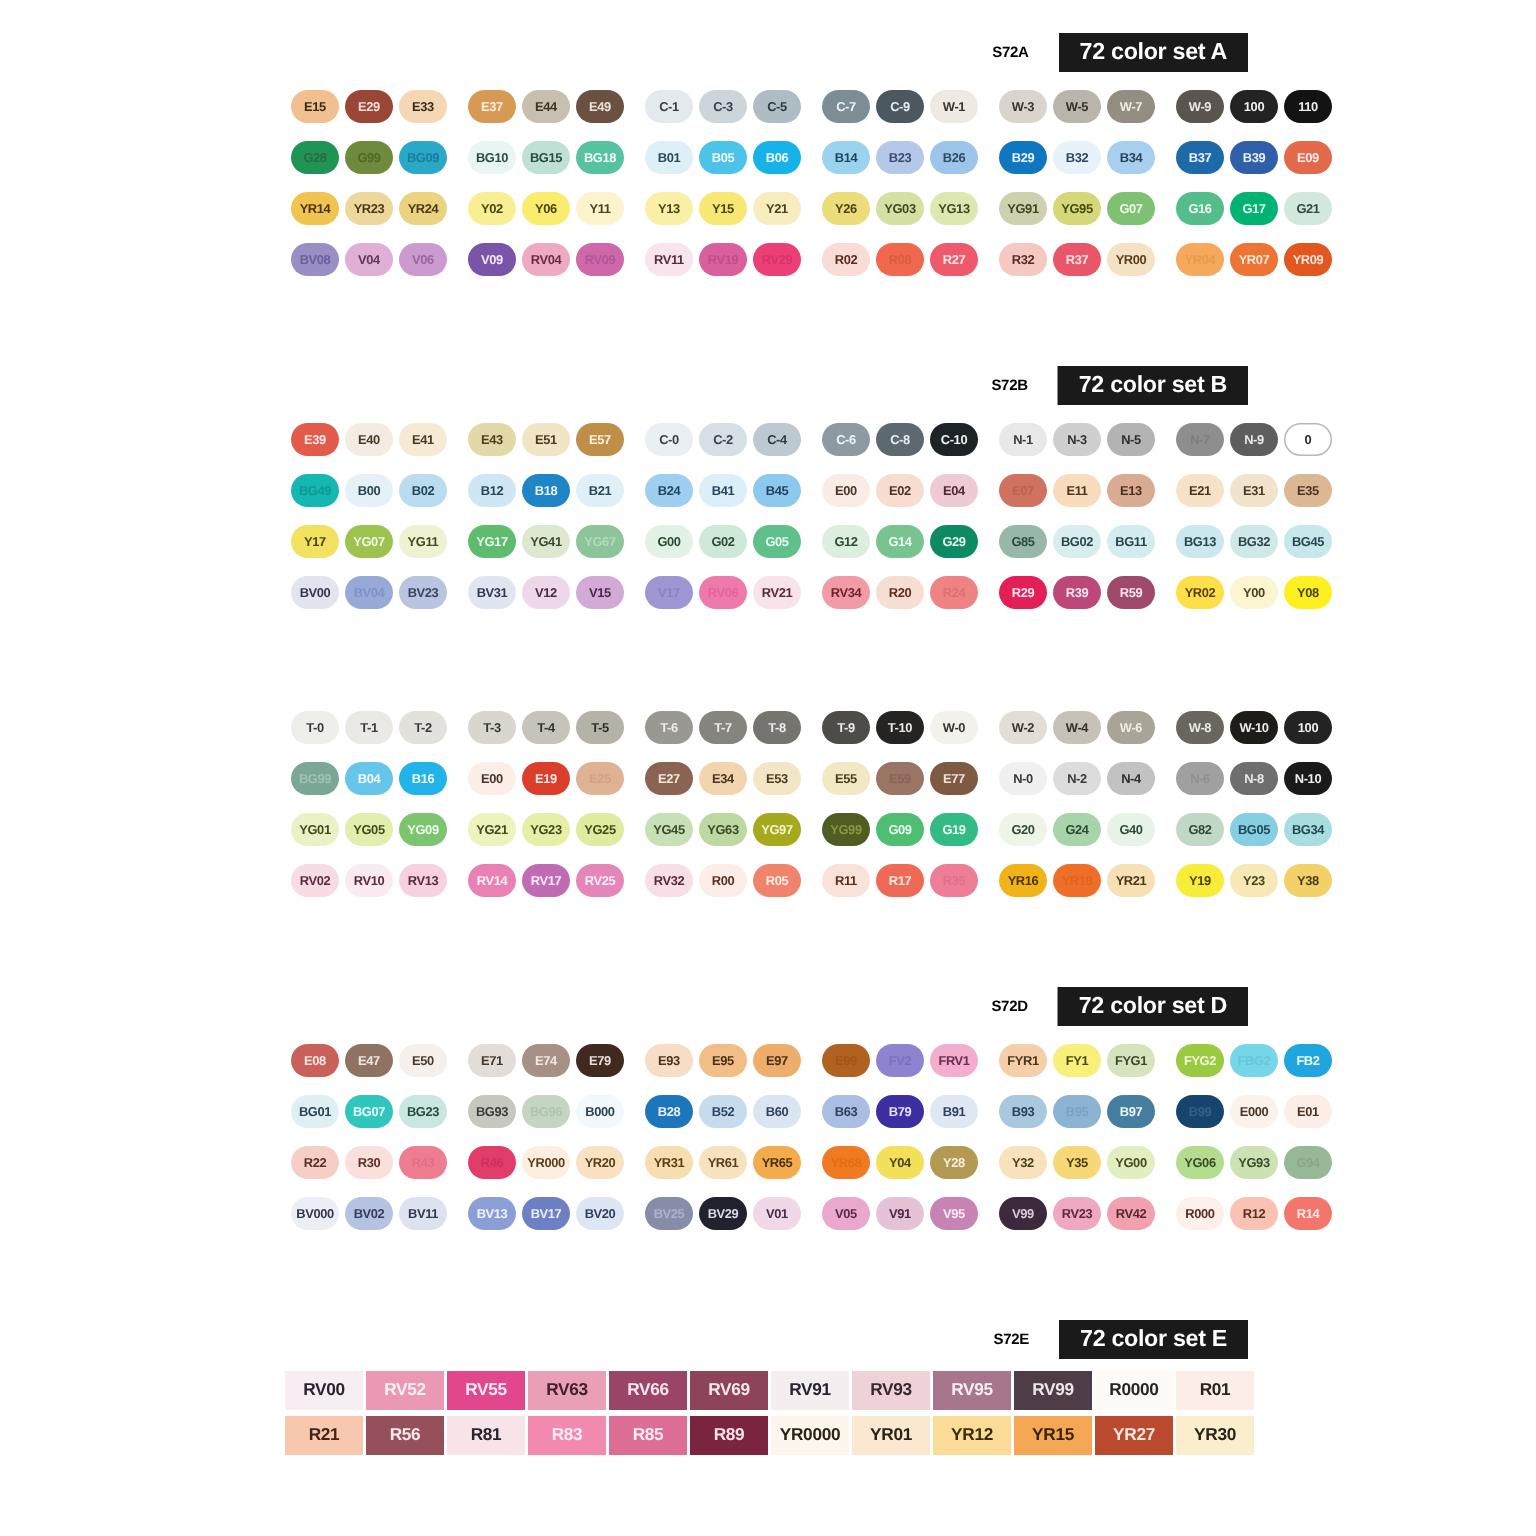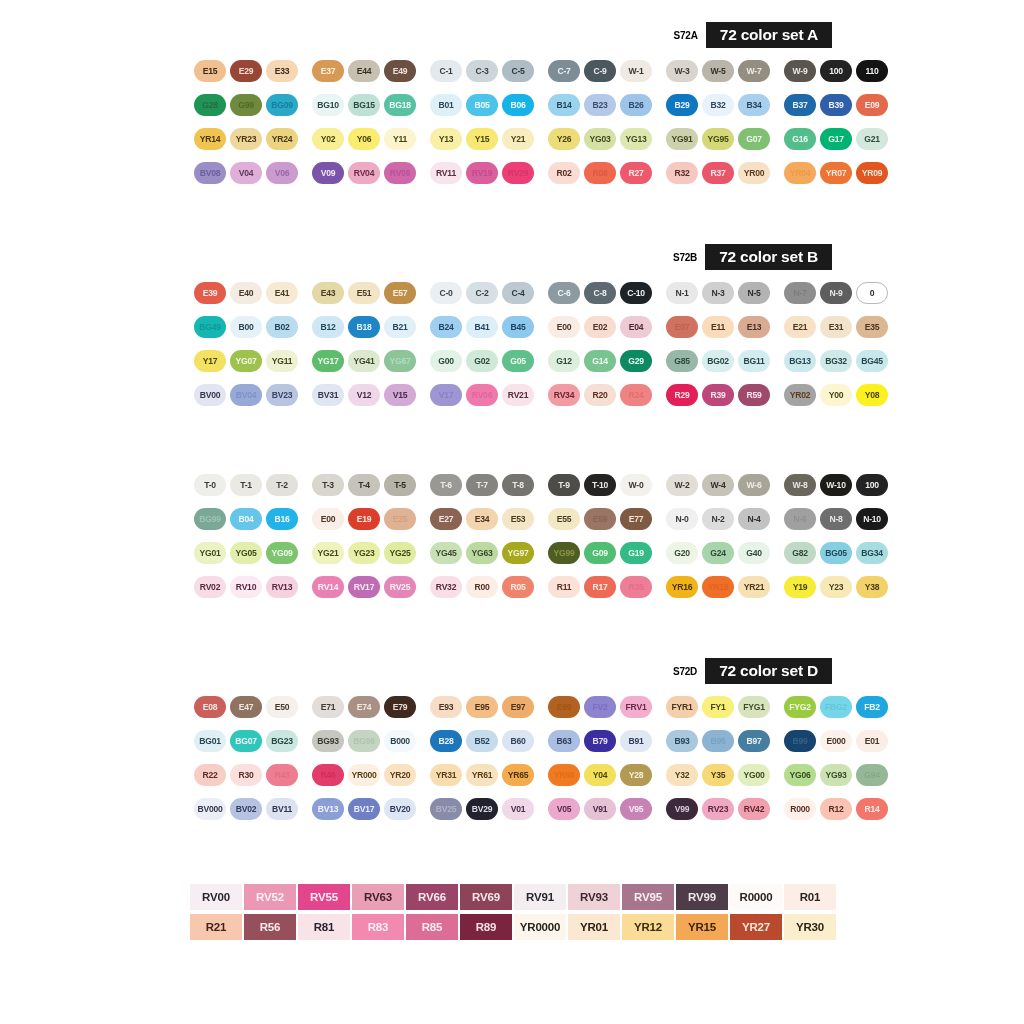--- a/index.html
+++ b/index.html
@@ -34,21 +34,21 @@
     align-items:center;
     justify-content:flex-end;
     height:30px;
     padding-right:4px;
   }
   .set-code{
     font-size:10px;
     font-weight:bold;
     color:#000000;
     letter-spacing:-0.2px;
-    margin-right:8px;
+    margin-right:20px;
     font-family:"Liberation Sans", sans-serif;
   }
   .set-title{
     background:#1a1a1a;
     color:#ffffff;
     font-size:15.5px;
     font-weight:bold;
     padding:5px 14px 6px 14px;
     letter-spacing:-0.2px;
     line-height:1;
@@ -375,21 +375,21 @@
             <div class="chip-oval" style="background: rgb(243, 155, 164); color: rgb(106, 38, 48);">RV34</div>
             <div class="chip-oval" style="background: rgb(246, 223, 210); color: rgb(92, 46, 34);">R20</div>
             <div class="chip-oval" style="background: rgb(239, 130, 130); color: rgb(224, 112, 112);">R24</div>
           </div>
           <div class="oval-group">
             <div class="chip-oval" style="background: rgb(227, 31, 87); color: rgb(251, 228, 234);">R29</div>
             <div class="chip-oval" style="background: rgb(189, 71, 121); color: rgb(250, 232, 239);">R39</div>
             <div class="chip-oval" style="background: rgb(160, 74, 107); color: rgb(248, 230, 238);">R59</div>
           </div>
           <div class="oval-group">
-            <div class="chip-oval" style="background: #a3a3a3; color: rgb(90, 62, 28); text-align: center;">YR02</div>
+            <div class="chip-oval" style="background: #fde047; color: rgb(90, 62, 28); text-align: center;">YR02</div>
             <div class="chip-oval" style="background: rgb(251, 245, 208); color: rgb(74, 68, 24);">Y00</div>
             <div class="chip-oval" style="background: rgb(252, 240, 32); color: rgb(74, 68, 0);">Y08</div>
           </div>
         </div>
       </div>
       <div class="block-gap"></div>
       <div class="set-block" style="padding-top: 22px;">
         <div class="spacer-sm"></div>
         <div class="oval-row">
           <div class="oval-group">
@@ -651,20 +651,24 @@
           </div>
           <div class="oval-group">
             <div class="chip-oval" style="background: rgb(253, 240, 234); color: rgb(92, 46, 34);">R000</div>
             <div class="chip-oval" style="background: rgb(250, 194, 178); color: rgb(92, 46, 34);">R12</div>
             <div class="chip-oval" style="background: rgb(243, 118, 108); color: rgb(252, 234, 231);">R14</div>
           </div>
         </div>
       </div>
       <div class="block-gap"></div>
       <div class="set-block" style="padding-top: 22px;">
+        <div class="set-header">
+          <span class="set-code">S72E</span>
+          <span class="set-title">72 color set E</span>
+        </div>
         <div class="spacer-sm"></div>
         <div class="rect-row">
           <div class="chip-rect" style="background: rgb(246, 238, 242); color: rgb(42, 36, 48);">RV00</div>
           <div class="chip-rect" style="background: rgb(234, 152, 180); color: rgb(251, 241, 245);">RV52</div>
           <div class="chip-rect" style="background: rgb(226, 70, 140); color: rgb(252, 234, 242);">RV55</div>
           <div class="chip-rect" style="background: rgb(233, 160, 182); color: rgb(66, 32, 46);">RV63</div>
           <div class="chip-rect" style="background: rgb(154, 68, 104); color: rgb(248, 232, 238);">RV66</div>
           <div class="chip-rect" style="background: rgb(142, 68, 88); color: rgb(248, 232, 236);">RV69</div>
           <div class="chip-rect" style="background: rgb(244, 238, 240); color: rgb(42, 36, 48);">RV91</div>
           <div class="chip-rect" style="background: rgb(238, 210, 216); color: rgb(58, 40, 48);">RV93</div>

